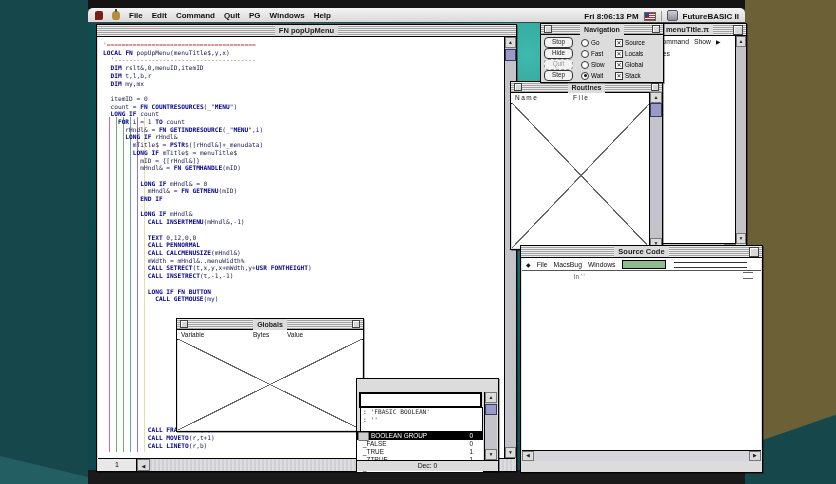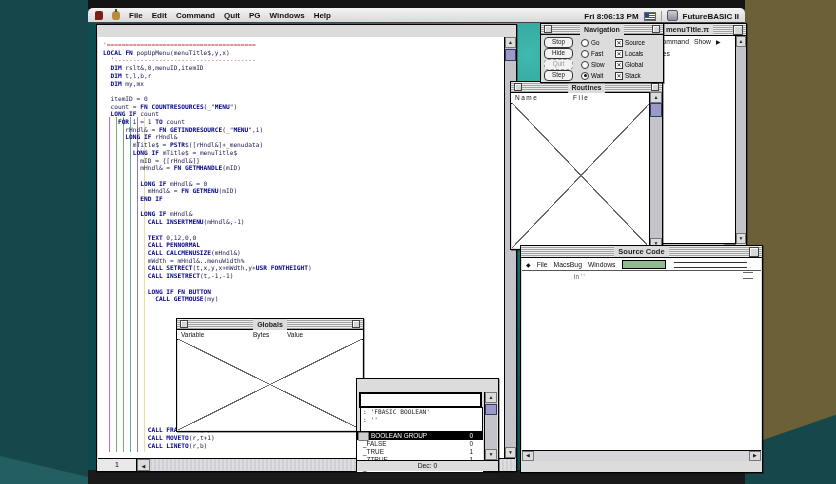--- a/index.html
+++ b/index.html
@@ -160,20 +160,23 @@
     <div class="right">
       <span class="menu-item">Fri 8:06:13 PM</span>
       <span class="ic-flag"></span>
       <span class="mb-sep"></span>
       <span class="ic-app"></span>
       <span class="menu-item">FutureBASIC II</span>
     </div>
   </div>
 
   <div class="win" id="codewin">
+    <div class="tbar">
+      <span class="ttl">FN popUpMenu</span>
+    </div>
     <div id="code-area">
       <div id="code-guides">
           <div class="guide" style="left: 11px; background: rgb(192, 106, 192);"></div>
           <div class="guide" style="left: 18px; background: rgb(111, 174, 111);"></div>
           <div class="guide" style="left: 25px; background: rgb(111, 174, 111);"></div>
           <div class="guide" style="left: 32px; background: rgb(98, 168, 156);"></div>
           <div class="guide" style="left: 39px; background: rgb(153, 115, 196);"></div>
           <div class="guide" style="left: 46px; background: rgb(230, 223, 164);"></div>
         </div>
       <div id="code-lines"><div class="cl c">'========================================</div><div class="cl n"><span class="kw">LOCAL</span> <span class="kw">FN</span> popUpMenu(menuTitle$,y,x)</div><div class="cl c">  '--------------------------------------</div><div class="cl n">  <span class="kw">DIM</span> rslt&amp;,0,menuID,itemID</div><div class="cl n">  <span class="kw">DIM</span> t,l,b,r</div><div class="cl n">  <span class="kw">DIM</span> my,mx</div><div class="cl n">&nbsp;</div><div class="cl n">  itemID = 0</div><div class="cl n">  count = <span class="kw">FN</span> <span class="kw">COUNTRESOURCES</span>(_"<span class="kw">MENU</span>")</div><div class="cl n">  <span class="kw">LONG</span> <span class="kw">IF</span> count</div><div class="cl n">    <span class="kw">FOR</span> i = 1 <span class="kw">TO</span> count</div><div class="cl n">      rHndl&amp; = <span class="kw">FN</span> <span class="kw">GETINDRESOURCE</span>(_"<span class="kw">MENU</span>",i)</div><div class="cl n">      <span class="kw">LONG</span> <span class="kw">IF</span> rHndl&amp;</div><div class="cl n">        mTitle$ = <span class="kw">PSTR</span>$([rHndl&amp;]+_menudata)</div><div class="cl n">        <span class="kw">LONG</span> <span class="kw">IF</span> mTitle$ = menuTitle$</div><div class="cl n">          mID = {[rHndl&amp;]}</div><div class="cl n">          mHndl&amp; = <span class="kw">FN</span> <span class="kw">GETMHANDLE</span>(mID)</div><div class="cl n">&nbsp;</div><div class="cl n">          <span class="kw">LONG</span> <span class="kw">IF</span> mHndl&amp; = 0</div><div class="cl n">            mHndl&amp; = <span class="kw">FN</span> <span class="kw">GETMENU</span>(mID)</div><div class="cl n">          <span class="kw">END</span> <span class="kw">IF</span></div><div class="cl n">&nbsp;</div><div class="cl n">          <span class="kw">LONG</span> <span class="kw">IF</span> mHndl&amp;</div><div class="cl n">            <span class="kw">CALL</span> <span class="kw">INSERTMENU</span>(mHndl&amp;,-1)</div><div class="cl n">&nbsp;</div><div class="cl n">            <span class="kw">TEXT</span> 0,12,0,0</div><div class="cl n">            <span class="kw">CALL</span> <span class="kw">PENNORMAL</span></div><div class="cl n">            <span class="kw">CALL</span> <span class="kw">CALCMENUSIZE</span>(mHndl&amp;)</div><div class="cl n">            mWdth = mHndl&amp;..menuWidth%</div><div class="cl n">            <span class="kw">CALL</span> <span class="kw">SETRECT</span>(t,x,y,x+mWdth,y+<span class="kw">USR</span> <span class="kw">FONTHEIGHT</span>)</div><div class="cl n">            <span class="kw">CALL</span> <span class="kw">INSETRECT</span>(t,-1,-1)</div><div class="cl n">&nbsp;</div><div class="cl n">            <span class="kw">LONG</span> <span class="kw">IF</span> <span class="kw">FN</span> <span class="kw">BUTTON</span></div><div class="cl n">              <span class="kw">CALL</span> <span class="kw">GETMOUSE</span>(my)</div><div class="cl n">&nbsp;</div><div class="cl n">&nbsp;</div><div class="cl n">&nbsp;</div><div class="cl n">&nbsp;</div><div class="cl n">&nbsp;</div><div class="cl n">&nbsp;</div><div class="cl n">&nbsp;</div><div class="cl n">&nbsp;</div><div class="cl n">&nbsp;</div><div class="cl n">&nbsp;</div><div class="cl n">&nbsp;</div><div class="cl n">&nbsp;</div><div class="cl n">&nbsp;</div><div class="cl n">&nbsp;</div><div class="cl n">&nbsp;</div><div class="cl n">&nbsp;</div><div class="cl n">            <span class="kw">CALL</span> <span class="kw">FRAMERECT</span>(t)</div><div class="cl n">            <span class="kw">CALL</span> <span class="kw">MOVETO</span>(r,t+1)</div><div class="cl n">            <span class="kw">CALL</span> <span class="kw">LINETO</span>(r,b)</div></div>

